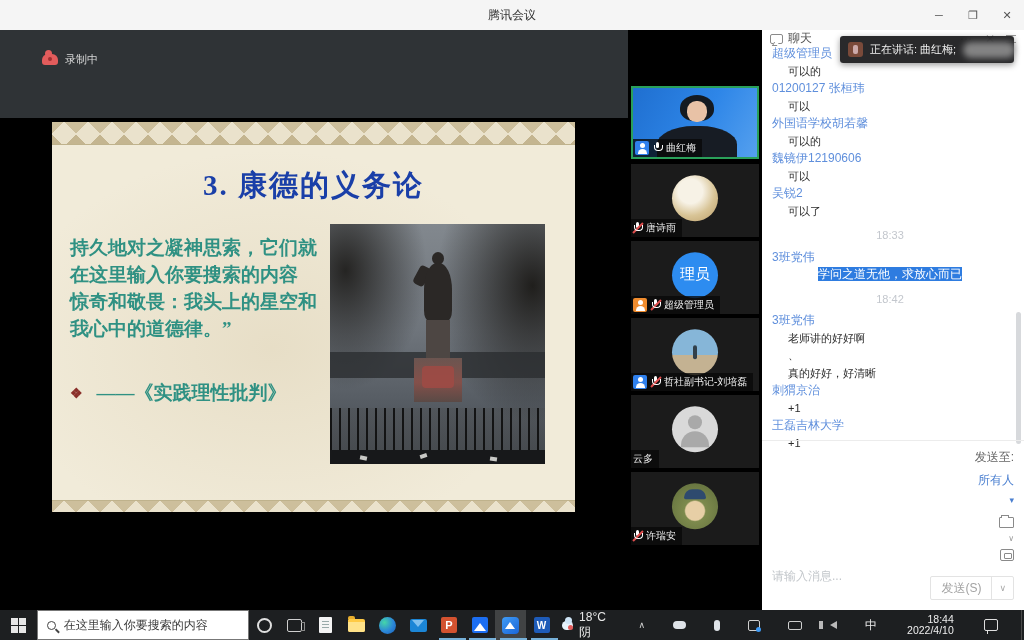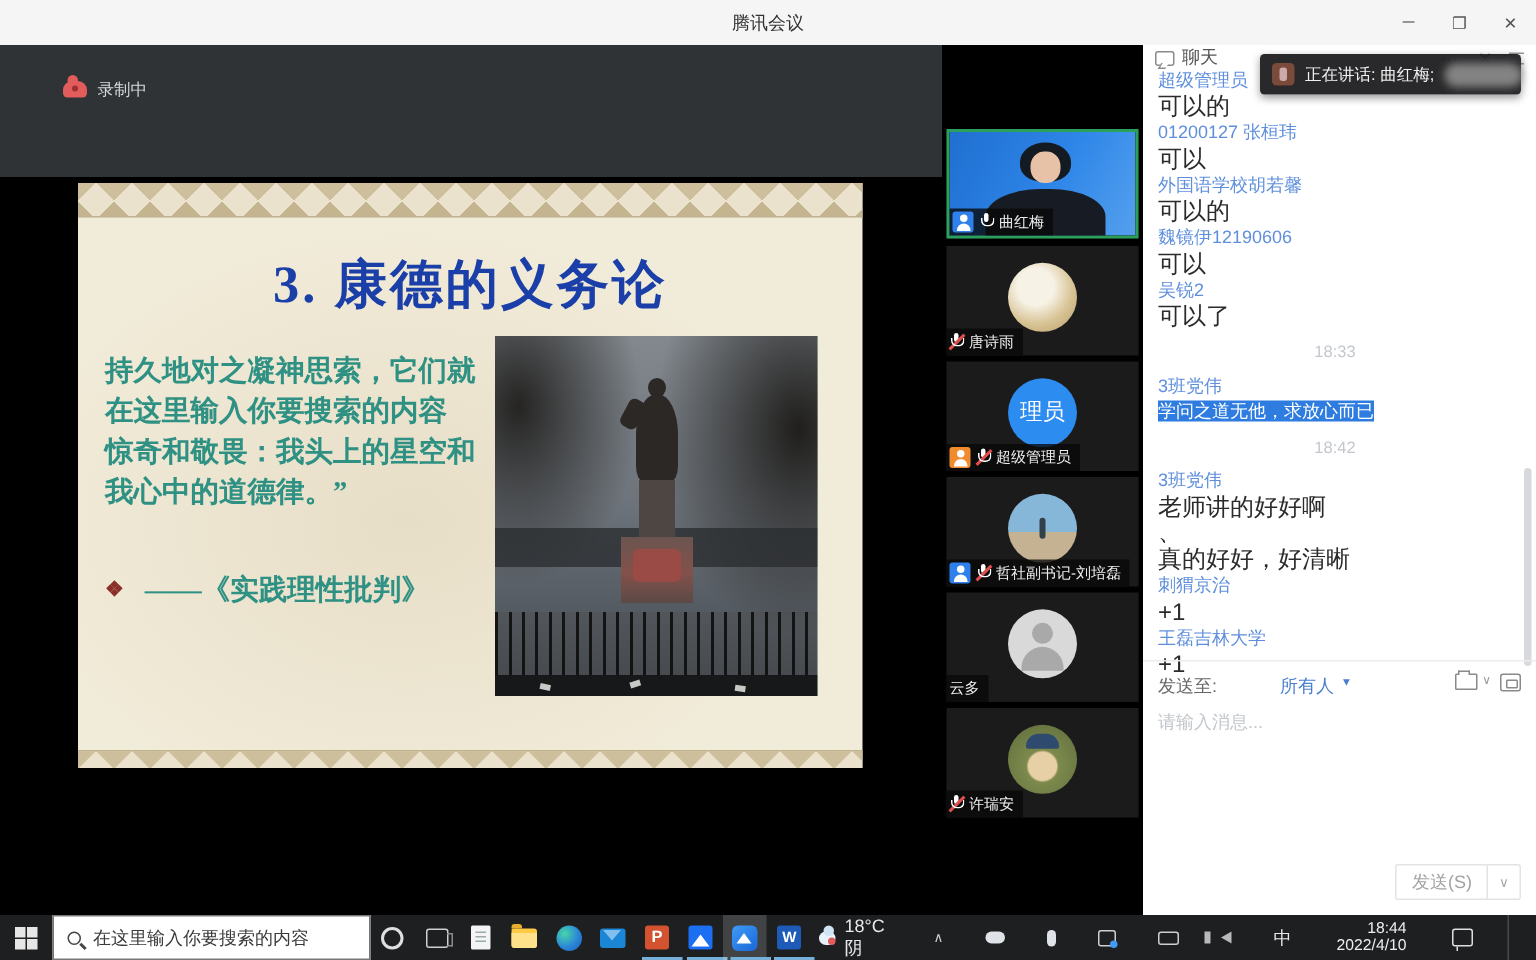--- a/index.html
+++ b/index.html
@@ -28,21 +28,21 @@
   .pat { position:absolute; left:0; width:523px; background-color:#eae2cc;
     background-image:
       linear-gradient(135deg, #cdbf9c 25%, transparent 25%),
       linear-gradient(225deg, #cdbf9c 25%, transparent 25%),
       linear-gradient(45deg,  #c4b590 25%, transparent 25%),
       linear-gradient(-45deg, #c4b590 25%, transparent 25%);
     background-size:24px 24px; }
   .pat.top { top:0; height:23px; border-bottom:1px solid #bfb28c; }
   .pat.bottom { bottom:0; height:12px; border-top:1px solid #bfb28c; }
   .slide-title { position:absolute; left:0; top:44px; width:523px; text-align:center;
-    font-family:"Liberation Serif", serif; font-weight:bold; font-size:35px; color:#1a3fa8; letter-spacing:2px; }
+    font-family:"Liberation Serif", serif; font-weight:bold; font-size:29px; color:#1a3fa8; letter-spacing:2px; }
   .quote { position:absolute; left:18px; top:112px; width:276px;
     font-family:"Liberation Serif", serif; font-size:19px; line-height:27px; color:#2f9183; font-weight:bold; }
   .cite { position:absolute; left:18px; top:258px; width:300px; font-family:"Liberation Serif", serif;
     font-size:19px; color:#2f9183; font-weight:bold; display:flex; gap:14px; align-items:center; }
   .diamond { color:#8a2f2a; font-size:14px; }
 
   
   .photo { position:absolute; left:278px; top:102px; width:215px; height:240px; overflow:hidden;
     background:linear-gradient(#82888e 0%, #6e747b 45%, #585e65 72%, #43484d 100%); }
   .tree { position:absolute; pointer-events:none; }
@@ -117,27 +117,27 @@
   .head-btn { color:#888; font-size:12px; padding:0 4px; }
   .hamburger { width:10px; height:8px; border-top:1.5px solid #9a9a9a; border-bottom:1.5px solid #9a9a9a; margin-left:2px; }
   .toast { position:absolute; left:78px; top:6px; width:174px; height:27px; background:rgba(28,28,30,0.94);
     border-radius:3px; display:flex; align-items:center; gap:7px; padding:0 8px; z-index:5; box-shadow:0 2px 6px rgba(0,0,0,0.4); }
   .toast-av { width:15px; height:15px; border-radius:3px; background:#7a4a3a; position:relative; flex:0 0 auto; }
   .toast-av::after { content:""; position:absolute; left:5px; top:3px; width:5px; height:9px; background:#caa; border-radius:2px; }
   .toast-text { color:#f0f0f0; font-size:11px; white-space:nowrap; }
   .toast-blur { width:52px; height:16px; background:#9a9a9a; border-radius:8px; filter:blur(3px); opacity:0.8; flex:0 0 auto; }
   .messages { position:absolute; left:0; top:15px; width:256px; padding:0 10px; }
   .msg-name { color:#5f8fdc; font-size:12px; line-height:17.5px; }
-  .msg-text { color:#2b2b2b; font-size:16px; line-height:17.5px; }
-  .msg-sel { font-size:12px; line-height:17.5px; }
+  .msg-text { color:#2b2b2b; font-size:11px; line-height:17.5px;margin-left:16px; }
+  .msg-sel { font-size:12px; line-height:17.5px;text-align:center; }
   .msg-sel span { background:#2e7ce0; color:#fff; }
   .msg-time { color:#c3c7cd; font-size:11px; line-height:17.5px; text-align:center; margin:7px 0 4px; }
   .chat-scroll { position:absolute; right:3px; top:282px; width:5px; height:132px; background:#d7d9dc; border-radius:3px; }
   .chat-foot { position:absolute; left:0; bottom:0; width:262px; height:170px; border-top:1px solid #ececec; }
-  .foot-row { display:flex; align-items:flex-start; padding:8px 10px 0; gap:6px; }
+  .foot-row { display:flex; align-items:flex-end; padding:8px 10px 0; gap:6px;flex-direction:column; }
   .sendto-label { color:#666; font-size:12px; }
   .sendto-value { color:#4a7fd0; font-size:12px;margin-left:36px; }
   .caret { font-size:9px; color:#4a7fd0; }
   .foot-row .spacer { flex:1; }
   .folder-ic { width:15px; height:11px; border:1px solid #8a8a8a; border-radius:1px; position:relative; }
   .folder-ic::before { content:""; position:absolute; left:1px; top:-3px; width:6px; height:2px; background:#fff; border:1px solid #8a8a8a; border-bottom:none; }
   .tiny-caret { color:#999; font-size:8px; margin-left:-3px; }
   .shot-ic { width:14px; height:12px; border:1px solid #8a8a8a; border-radius:2px; position:relative; }
   .shot-ic::after { content:""; position:absolute; left:3px; top:3px; width:6px; height:4px; border:1px solid #8a8a8a; border-radius:1px; }
   .chat-input { display:block; width:238px; margin:8px 10px 0; border:none; outline:none; font-size:12px; color:#333;
@@ -176,21 +176,21 @@
   .ppt-ic { width:16px; height:16px; background:#d35230; border-radius:2px; color:#fff; font-size:11px; font-weight:bold;
     display:flex; align-items:center; justify-content:center; }
   .photos-ic { width:16px; height:16px; background:#1c6ef2; border-radius:2px; position:relative; overflow:hidden; }
   .photos-ic::after { content:""; position:absolute; left:2px; bottom:2px; width:0; height:0;
     border-left:6px solid transparent; border-right:6px solid transparent; border-bottom:8px solid #fff; }
   .meet-ic { width:17px; height:17px; border-radius:4px; background:linear-gradient(140deg,#3f9bf5,#1a66d8); position:relative; }
   .meet-ic::after { content:""; position:absolute; left:3px; top:5px; width:0; height:0;
     border-left:5px solid transparent; border-right:5px solid transparent; border-bottom:7px solid #fff; }
   .word-ic { width:16px; height:16px; background:#1e5bb8; border-radius:2px; color:#fff; font-size:10px; font-weight:bold;
     display:flex; align-items:center; justify-content:center; }
-  .tray { margin-left:auto; display:flex; align-items:center; gap:18px; padding-right:16px; }
+  .tray { margin-left:auto; display:flex; align-items:center; gap:18px; padding-right:0; }
   .tray-item { display:flex; align-items:center; justify-content:center; padding:0 5px; height:30px; color:#e8e8e8; font-size:12px; }
   .weather { display:flex; align-items:center; gap:6px; }
   .wcloud { width:15px; height:9px; background:#e8f2fb; border-radius:6px; position:relative; }
   .wcloud::before { content:""; position:absolute; left:3px; top:-4px; width:7px; height:7px; border-radius:50%; background:#cfe5f7; }
   .wcloud::after { content:""; position:absolute; right:0; bottom:0; width:5px; height:5px; border-radius:50%; background:#e25c5c; }
   .chev { color:#cfcfcf; font-size:9px; }
   .tray-cloud { width:13px; height:8px; background:#dfe3e8; border-radius:5px; }
   .tray-mic { width:6px; height:11px; background:#dfe3e8; border-radius:3px; }
   .tray-sq { width:12px; height:11px; border:1.5px solid #cfcfcf; border-radius:2px; position:relative; }
   .tray-sq::after { content:""; position:absolute; right:-2px; bottom:-2px; width:5px; height:5px; border-radius:50%; background:#3f9bf5; }

